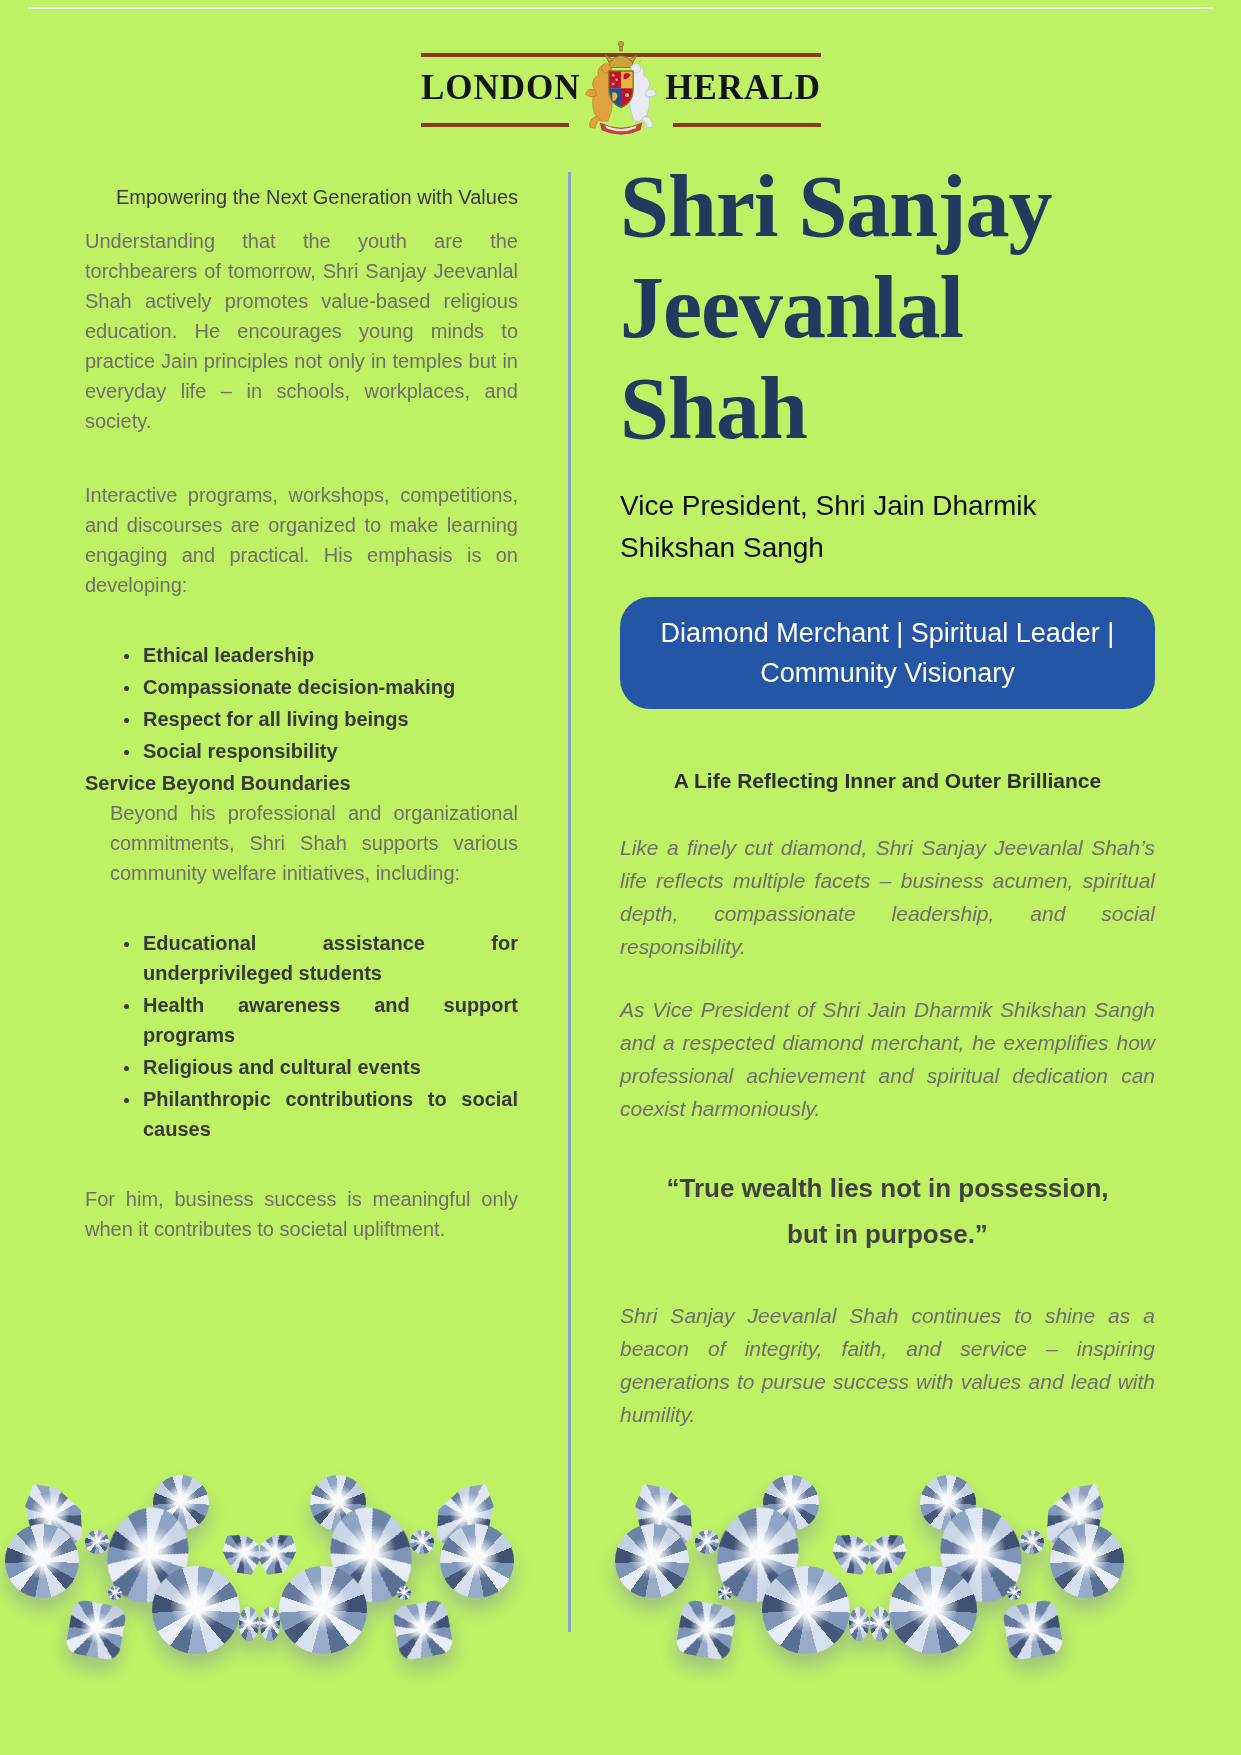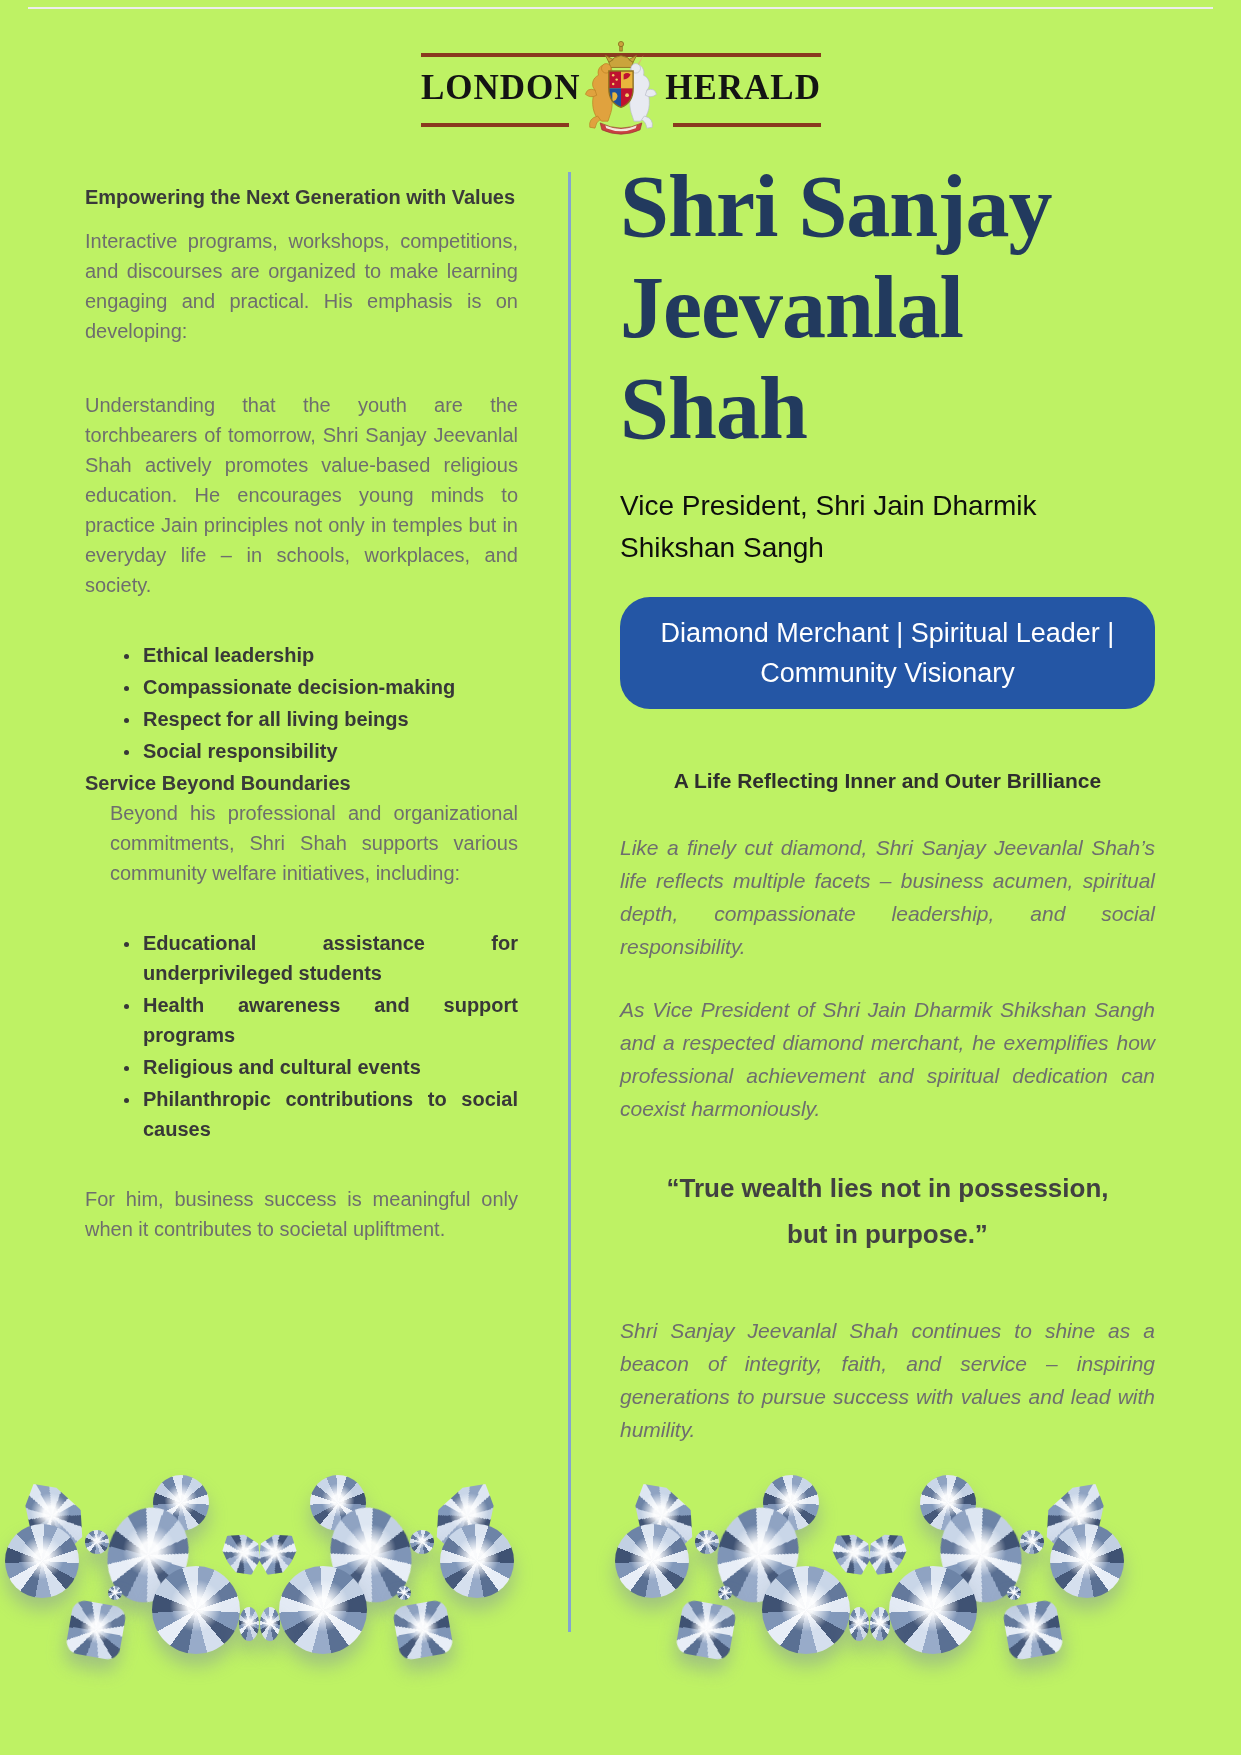--- a/index.html
+++ b/index.html
@@ -14,41 +14,41 @@
   .mast-rule-br{position:absolute;top:79px;right:0;width:148px;height:4px;background:#8a3a1f;}
   .mast-row{position:absolute;top:24px;left:0;right:0;display:flex;justify-content:space-between;}
   .mast-word{font-family:"Liberation Serif",serif;font-weight:bold;font-size:35px;color:#141414;letter-spacing:1px;}
   .crest{position:absolute;left:50%;top:-6px;transform:translateX(-50%);}
 
   
   .divider{position:absolute;left:568px;top:172px;width:3px;height:1460px;background:#84a5cf;}
 
   
   .left-col{position:absolute;left:85px;top:182px;width:433px;color:#6e6e6e;}
-  .left-heading{font-size:20px;line-height:30px;font-weight:bold;color:#3a3a3a;text-align:left;margin:0 0 14px 0;}
+  .left-heading{font-size:20px;line-height:30px;font-weight:normal;color:#3a3a3a;text-align:right;margin:0 0 14px 0;}
   .body-p{font-size:20px;line-height:30px;text-align:justify;margin:0;}
   .left-col .body-p + .body-p{margin-top:44px;}
   .bullet-list{margin:40px 0 0 0;padding:0 0 0 56px;color:#383838;}
   .bullet-list li{font-size:20px;line-height:30px;font-weight:bold;text-align:justify;padding-left:2px;margin:2px 0;}
   .bullet-list li::marker{color:#383838;font-size:0.85em;}
   .sub-heading{font-size:20px;line-height:30px;font-weight:bold;color:#3a3a3a;margin:2px 0 0 0;}
   .mt40{margin-top:40px;}
 
   
   .right-col{position:absolute;left:620px;top:156px;width:535px;}
   .person-name{font-family:"Liberation Serif",serif;font-weight:bold;font-size:88px;line-height:101px;
                color:#223a5e;margin:0;width:470px;letter-spacing:-1px;}
   .person-title{font-size:28px;line-height:42px;color:#0d0d0d;margin-top:26px;width:500px;}
   .badge{margin-top:28px;background:#2456a5;border-radius:30px;color:#ffffff;text-align:center;
          font-size:27px;line-height:40px;padding:16px 30px;}
   .section-heading{margin-top:60px;font-size:21px;font-weight:bold;color:#2e2e2e;text-align:center;}
   .right-col .body-p{font-size:21px;line-height:33px;color:#6e6e6e;font-style:italic;}
   .rp1{margin-top:38px;}
   .rp2{margin-top:30px;}
-  .rp3{margin-top:57px;}
+  .rp3{margin-top:42px;}
   .quote{margin:40px auto 0 auto;width:480px;font-size:26px;line-height:46px;font-weight:bold;
          color:#414141;text-align:center;}
 
   
   .gems{position:absolute;top:1438px;width:488px;height:232px;}
   .gems-left{left:16px;}
   .gems-right{left:626px;}
   .gems-half{position:absolute;left:0;top:0;width:235px;height:232px;}
   .gems-half.mirror{left:252px;transform:scaleX(-1);}
   .gem{position:absolute;
@@ -133,22 +133,22 @@
 
       <path d="M36 98 Q60 110 84 98 L82 106 Q60 116 38 106 Z" fill="#c94040" stroke="#963232" stroke-width="0.8"></path>
       <path d="M42 101 Q60 109 78 101 L77 104 Q60 111 43 104 Z" fill="#f1e9dc" stroke="none"></path>
     </svg>
   </div>
 
   <div class="divider"></div>
 
   <div class="left-col">
     <h2 class="left-heading">Empowering the Next Generation with Values</h2>
+    <p class="body-p">Understanding that the youth are the torchbearers of tomorrow, Shri Sanjay Jeevanlal Shah actively promotes value-based religious education. He encourages young minds to practice Jain principles not only in temples but in everyday life – in schools, workplaces, and society.</p>
     <p class="body-p">Interactive programs, workshops, competitions, and discourses are organized to make learning engaging and practical. His emphasis is on developing:</p>
-    <p class="body-p">Understanding that the youth are the torchbearers of tomorrow, Shri Sanjay Jeevanlal Shah actively promotes value-based religious education. He encourages young minds to practice Jain principles not only in temples but in everyday life – in schools, workplaces, and society.</p>
     <ul class="bullet-list">
       <li>Ethical leadership</li>
       <li>Compassionate decision-making</li>
       <li>Respect for all living beings</li>
       <li>Social responsibility</li>
     </ul>
     <h3 class="sub-heading">Service Beyond Boundaries</h3>
     <p class="body-p" style="margin-top:0;margin-left:25px;">Beyond his professional and organizational commitments, Shri Shah supports various community welfare initiatives, including:</p>
     <ul class="bullet-list">
       <li>Educational assistance for underprivileged students</li>

